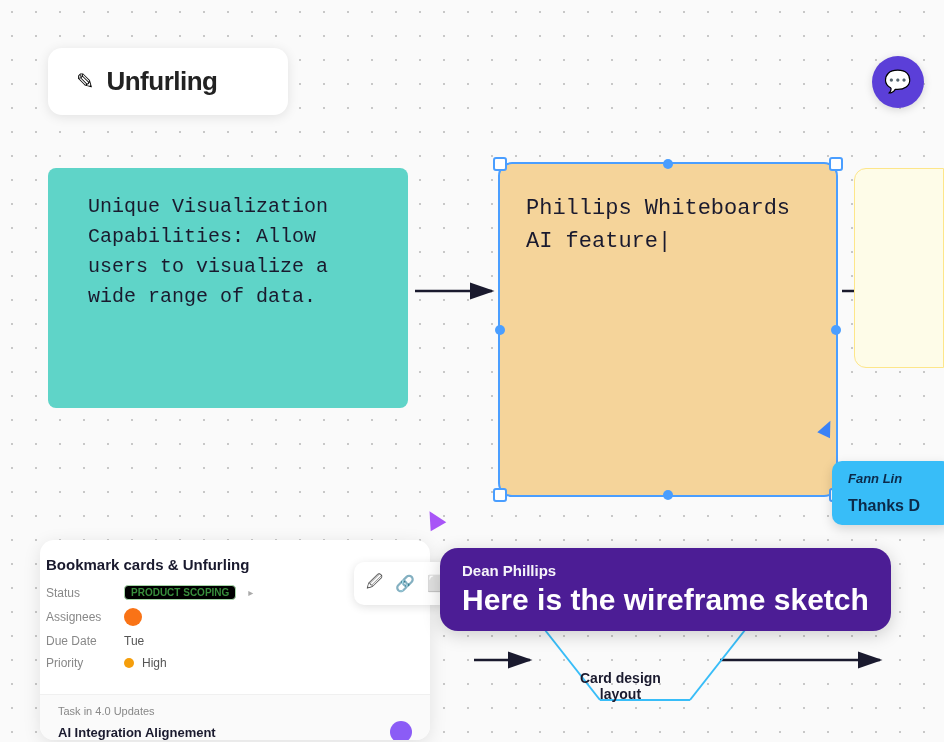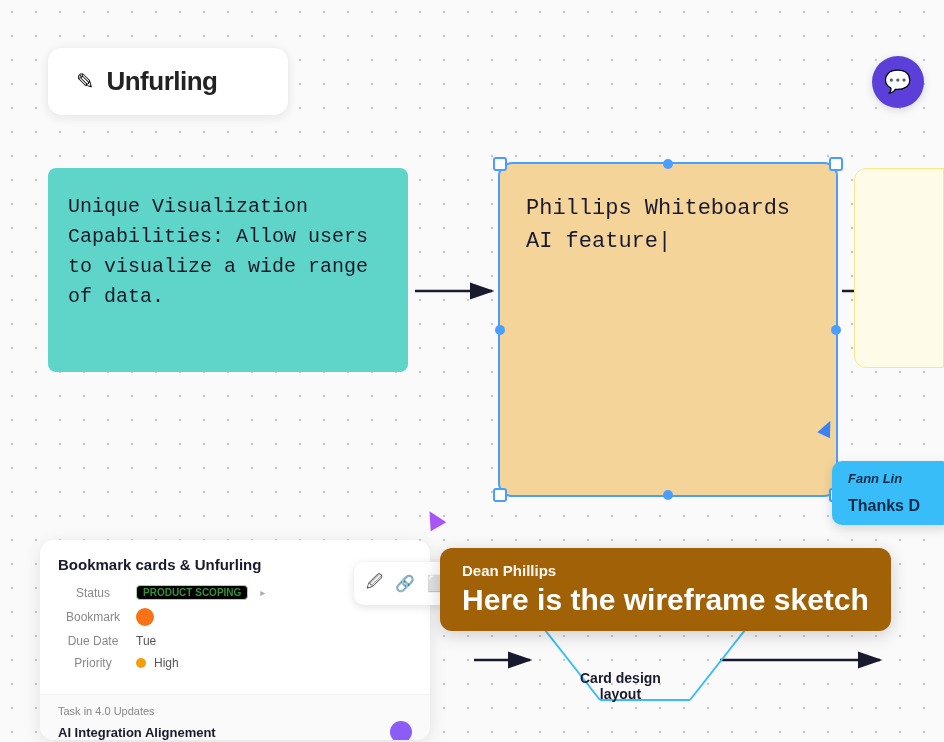--- a/index.html
+++ b/index.html
@@ -65,24 +65,24 @@
       box-shadow: 0 2px 8px rgba(0,0,0,0.15);
       cursor: pointer;
     }
 
     
     .sticky-teal {
       position: absolute;
       top: 168px;
       left: 48px;
       width: 360px;
-      height: 204px;
+      height: 240px;
       background: #5fd4c8;
       border-radius: 8px;
-      padding: 24px 20px;
+      padding: 24px 40px;
       font-family: 'Courier New', monospace;
       font-size: 20px;
       line-height: 1.5;
       color: #1a1a2e;
     }
 
     
     .sticky-orange {
       position: absolute;
       top: 162px;
@@ -164,23 +164,23 @@
       height: 742px;
       pointer-events: none;
       z-index: 5;
     }
 
     
     .tooltip-dean {
       position: absolute;
       top: 548px;
       left: 440px;
-      background: #a16207;
+      background: #4c1d95;
       color: white;
-      border-radius: 12px;
+      border-radius: 18px;
       padding: 14px 22px;
       z-index: 30;
       min-width: 370px;
       box-shadow: 0 4px 18px rgba(0,0,0,0.18);
     }
     .tooltip-dean .name {
       font-size: 15px;
       font-weight: 600;
       margin-bottom: 4px;
       opacity: 0.95;
@@ -225,36 +225,35 @@
       left: 40px;
       width: 390px;
       height: 200px;
       background: white;
       border-radius: 14px;
       box-shadow: 0 4px 18px rgba(0,0,0,0.10);
       overflow: hidden;
       z-index: 15;
     }
     .card-inner {
-      padding: 16px 18px;
+      padding: 16px 6px;
     }
     .card-title {
       font-size: 15px;
       font-weight: 700;
       color: #1a1a2e;
       margin-bottom: 12px;
     }
     .card-row {
       display: flex;
       align-items: center;
       gap: 8px;
       margin-bottom: 8px;
       font-size: 12px;
       color: #555;
-      text-align: center;
     }
     .card-row-label {
       width: 70px;
       color: #888;
     }
     .badge-product {
       background: #000000;
       color: #388e3c;
       border: 1px solid #a5d6a7;
       border-radius: 4px;
@@ -426,21 +425,21 @@
 
 <div class="card-bookmark">
   <div class="card-inner">
     <div class="card-title">Bookmark cards &amp; Unfurling</div>
     <div class="card-row">
       <span class="card-row-label">Status</span>
       <span class="badge-product">PRODUCT SCOPING</span>
       <span style="font-size:10px;color:#aaa;margin-left:4px;">▸</span>
     </div>
     <div class="card-row">
-      <span class="card-row-label">Bookmark</span>
+      <span class="card-row-label">Assignees</span>
       <span class="avatar-sm"></span>
     </div>
     <div class="card-row">
       <span class="card-row-label">Due Date</span>
       <span>Tue</span>
     </div>
     <div class="card-row">
       <span class="card-row-label">Priority</span>
       <span class="priority-dot"></span>
       <span>High</span>

